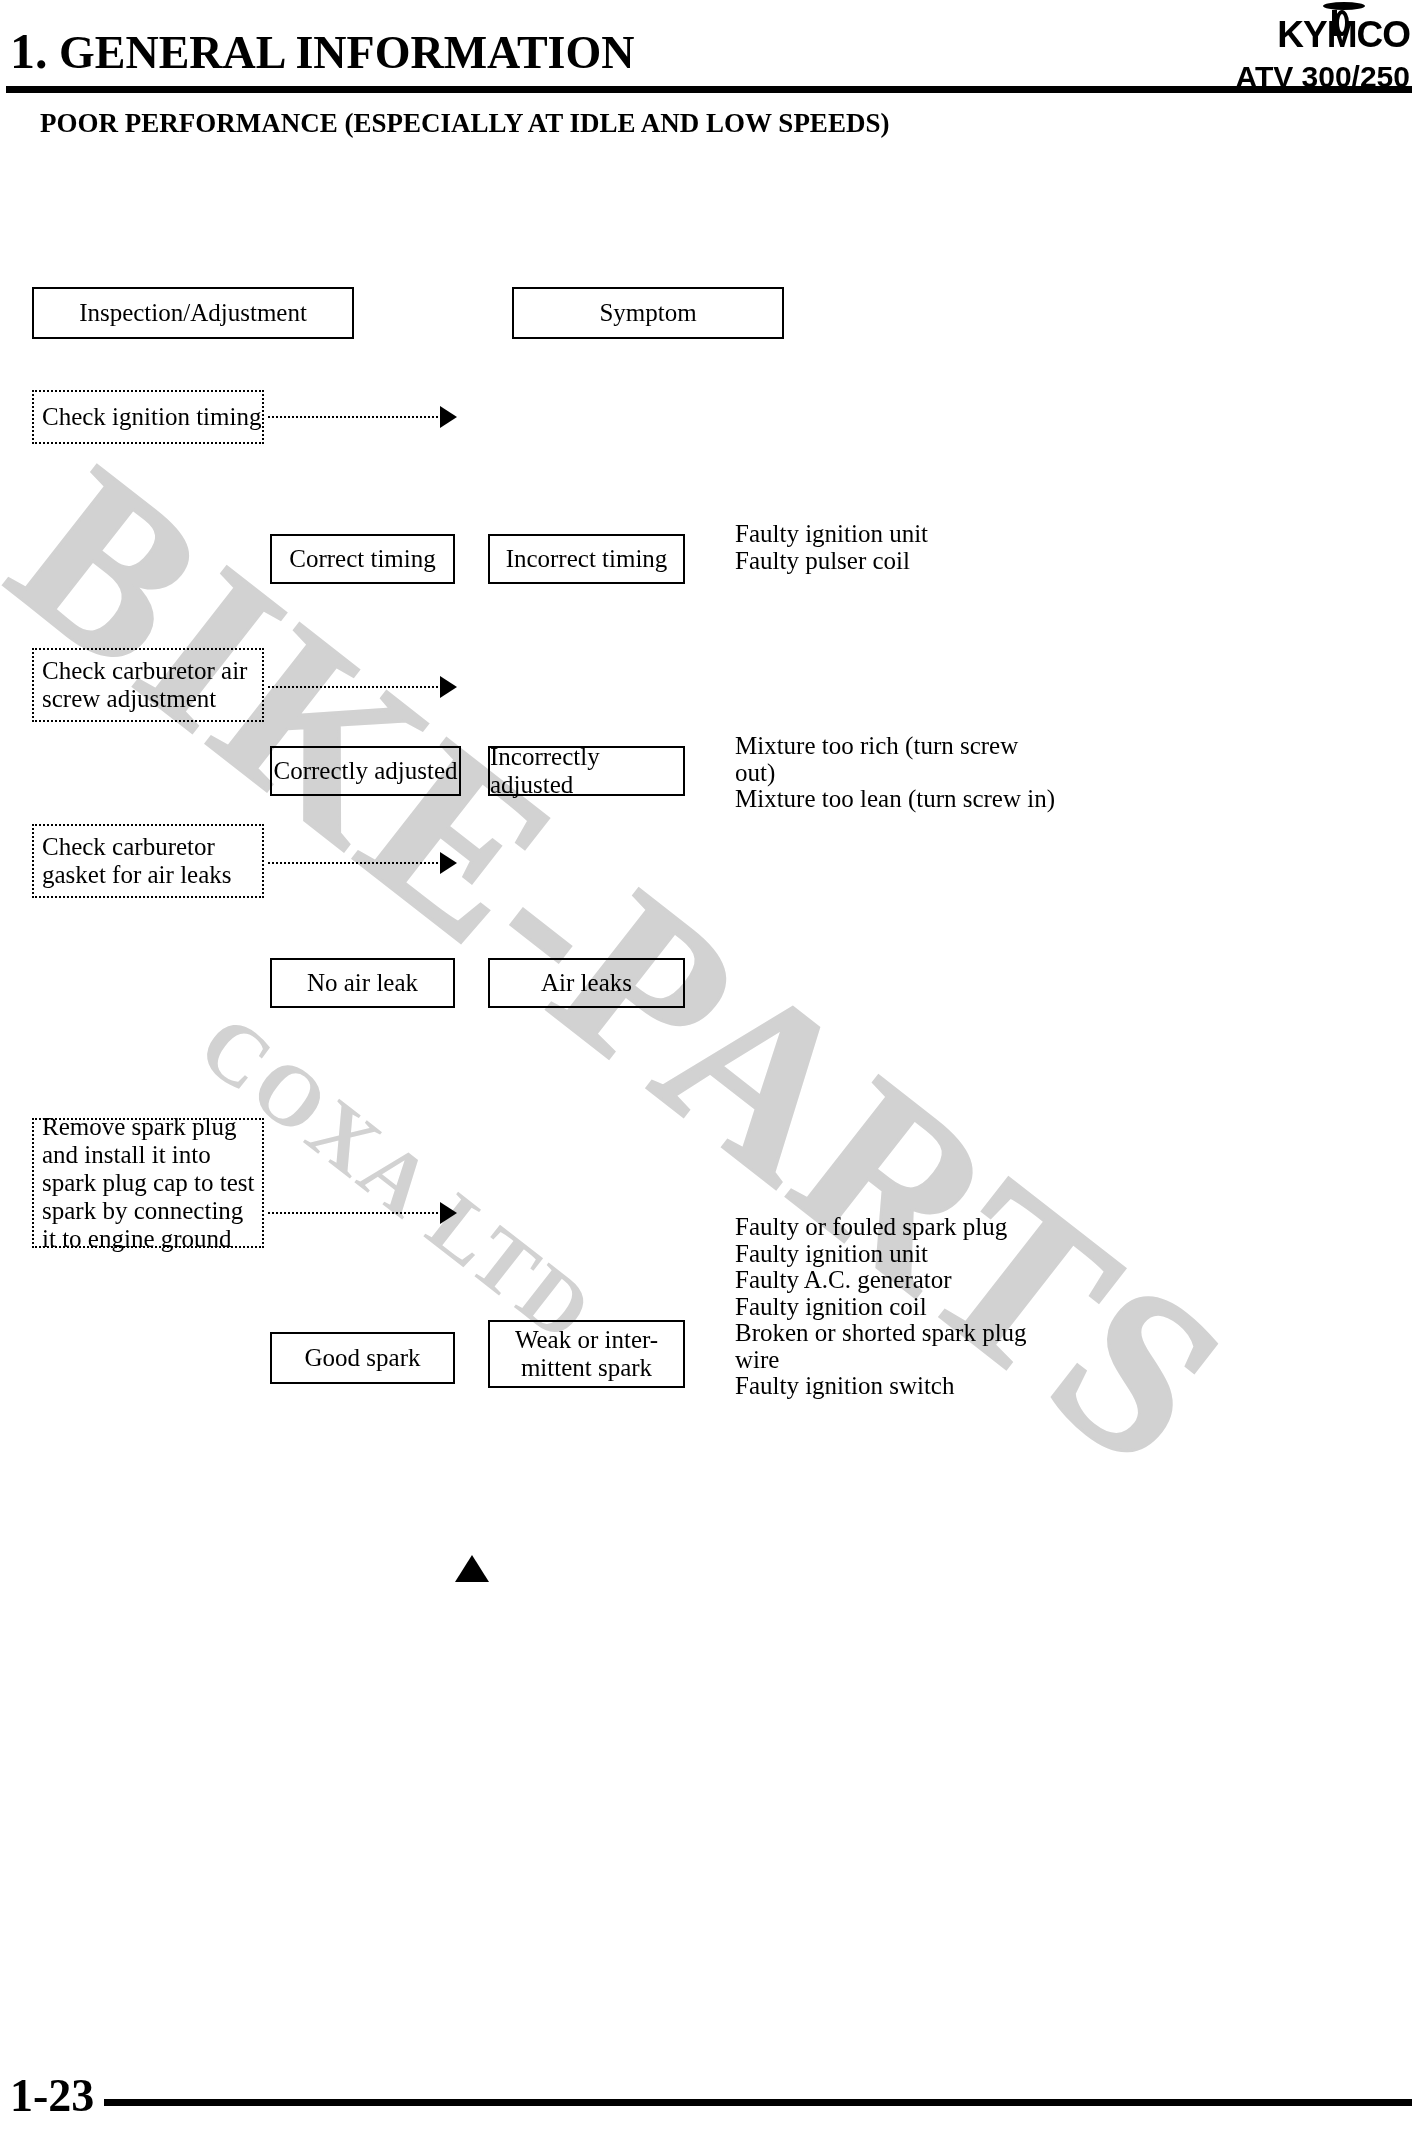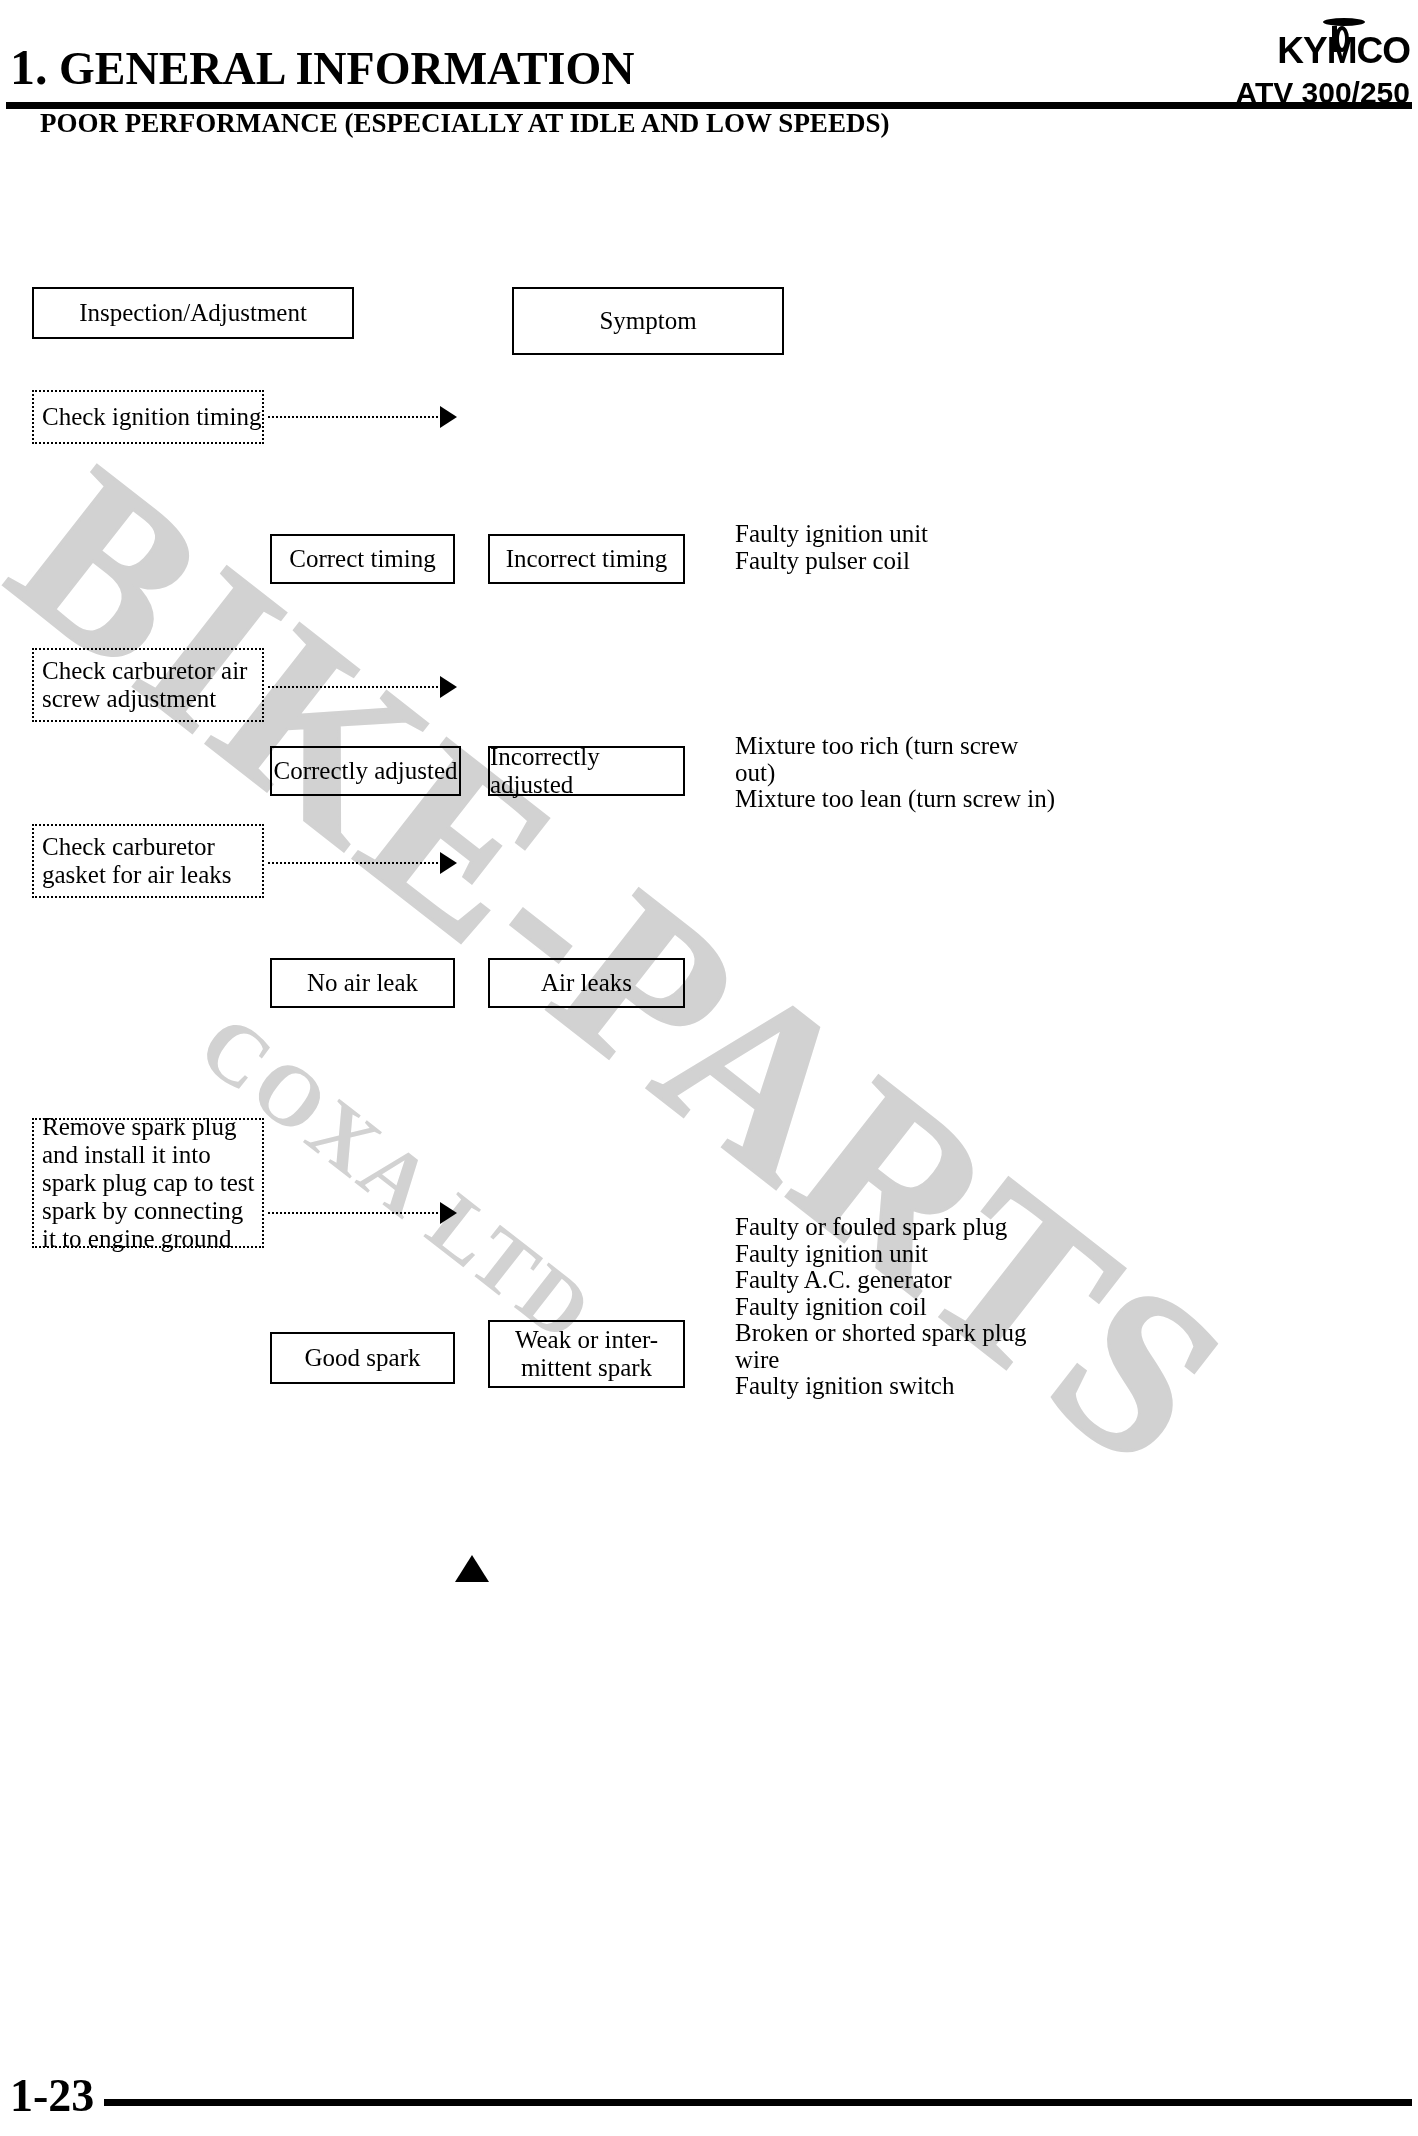--- a/index.html
+++ b/index.html
@@ -24,21 +24,21 @@
   }
   #watermark .wm-sub{
     position:absolute;left:238px;top:1000px;
     transform:rotate(38deg);transform-origin:0 0;
     font-family:"Liberation Serif",serif;
     font-size:86px;font-weight:bold;letter-spacing:4px;
     color:#d2d2d2;white-space:nowrap;line-height:1;
   }
 
   
-  #header{position:absolute;left:0;top:16px;width:1418px;height:100px;z-index:5;}
+  #header{position:absolute;left:0;top:0;width:1418px;height:100px;z-index:5;}
   #chapter-title{
     position:absolute;left:10px;top:22px;
     font-size:46px;font-weight:bold;white-space:nowrap;
     font-family:"Liberation Serif",serif;
   }
   #chapter-title .num{font-size:50px;}
   #model-label{
     position:absolute;right:8px;top:44px;
     font-size:30px;font-weight:bold;white-space:nowrap;
     font-family:Liberation Sans, sans-serif;
@@ -128,21 +128,21 @@
     </div>
     <div id="model-label">ATV 300/250</div>
     <div id="header-rule"></div>
   </div>
 
   <div id="section-heading">POOR PERFORMANCE (ESPECIALLY AT IDLE AND LOW SPEEDS)</div>
 
   <div id="chart">
 
     <div class="box center" style="left:32px;top:287px;width:322px;height:52px;">Inspection/Adjustment</div>
-    <div class="box center" style="left:512px;top:287px;width:272px;height:68px;">Symptom</div>
+    <div class="box center" style="left:512px;top:287px;width:272px;height:52px;">Symptom</div>
 
     <div class="box dotted left" style="left:32px;top:390px;width:232px;height:54px;">Check ignition timing</div>
     <div class="dline" style="left:268px;top:416px;width:174px;"></div>
     <div class="arrowhead" style="left:440px;top:406px;"></div>
 
     <div class="vline" style="left:469px;top:339px;height:179px;"></div>
 
     <div class="hline" style="left:361px;top:516px;width:325px;"></div>
     <div class="vline" style="left:361px;top:516px;height:80px;"></div>
     <div class="vline" style="left:684px;top:516px;height:80px;"></div>

